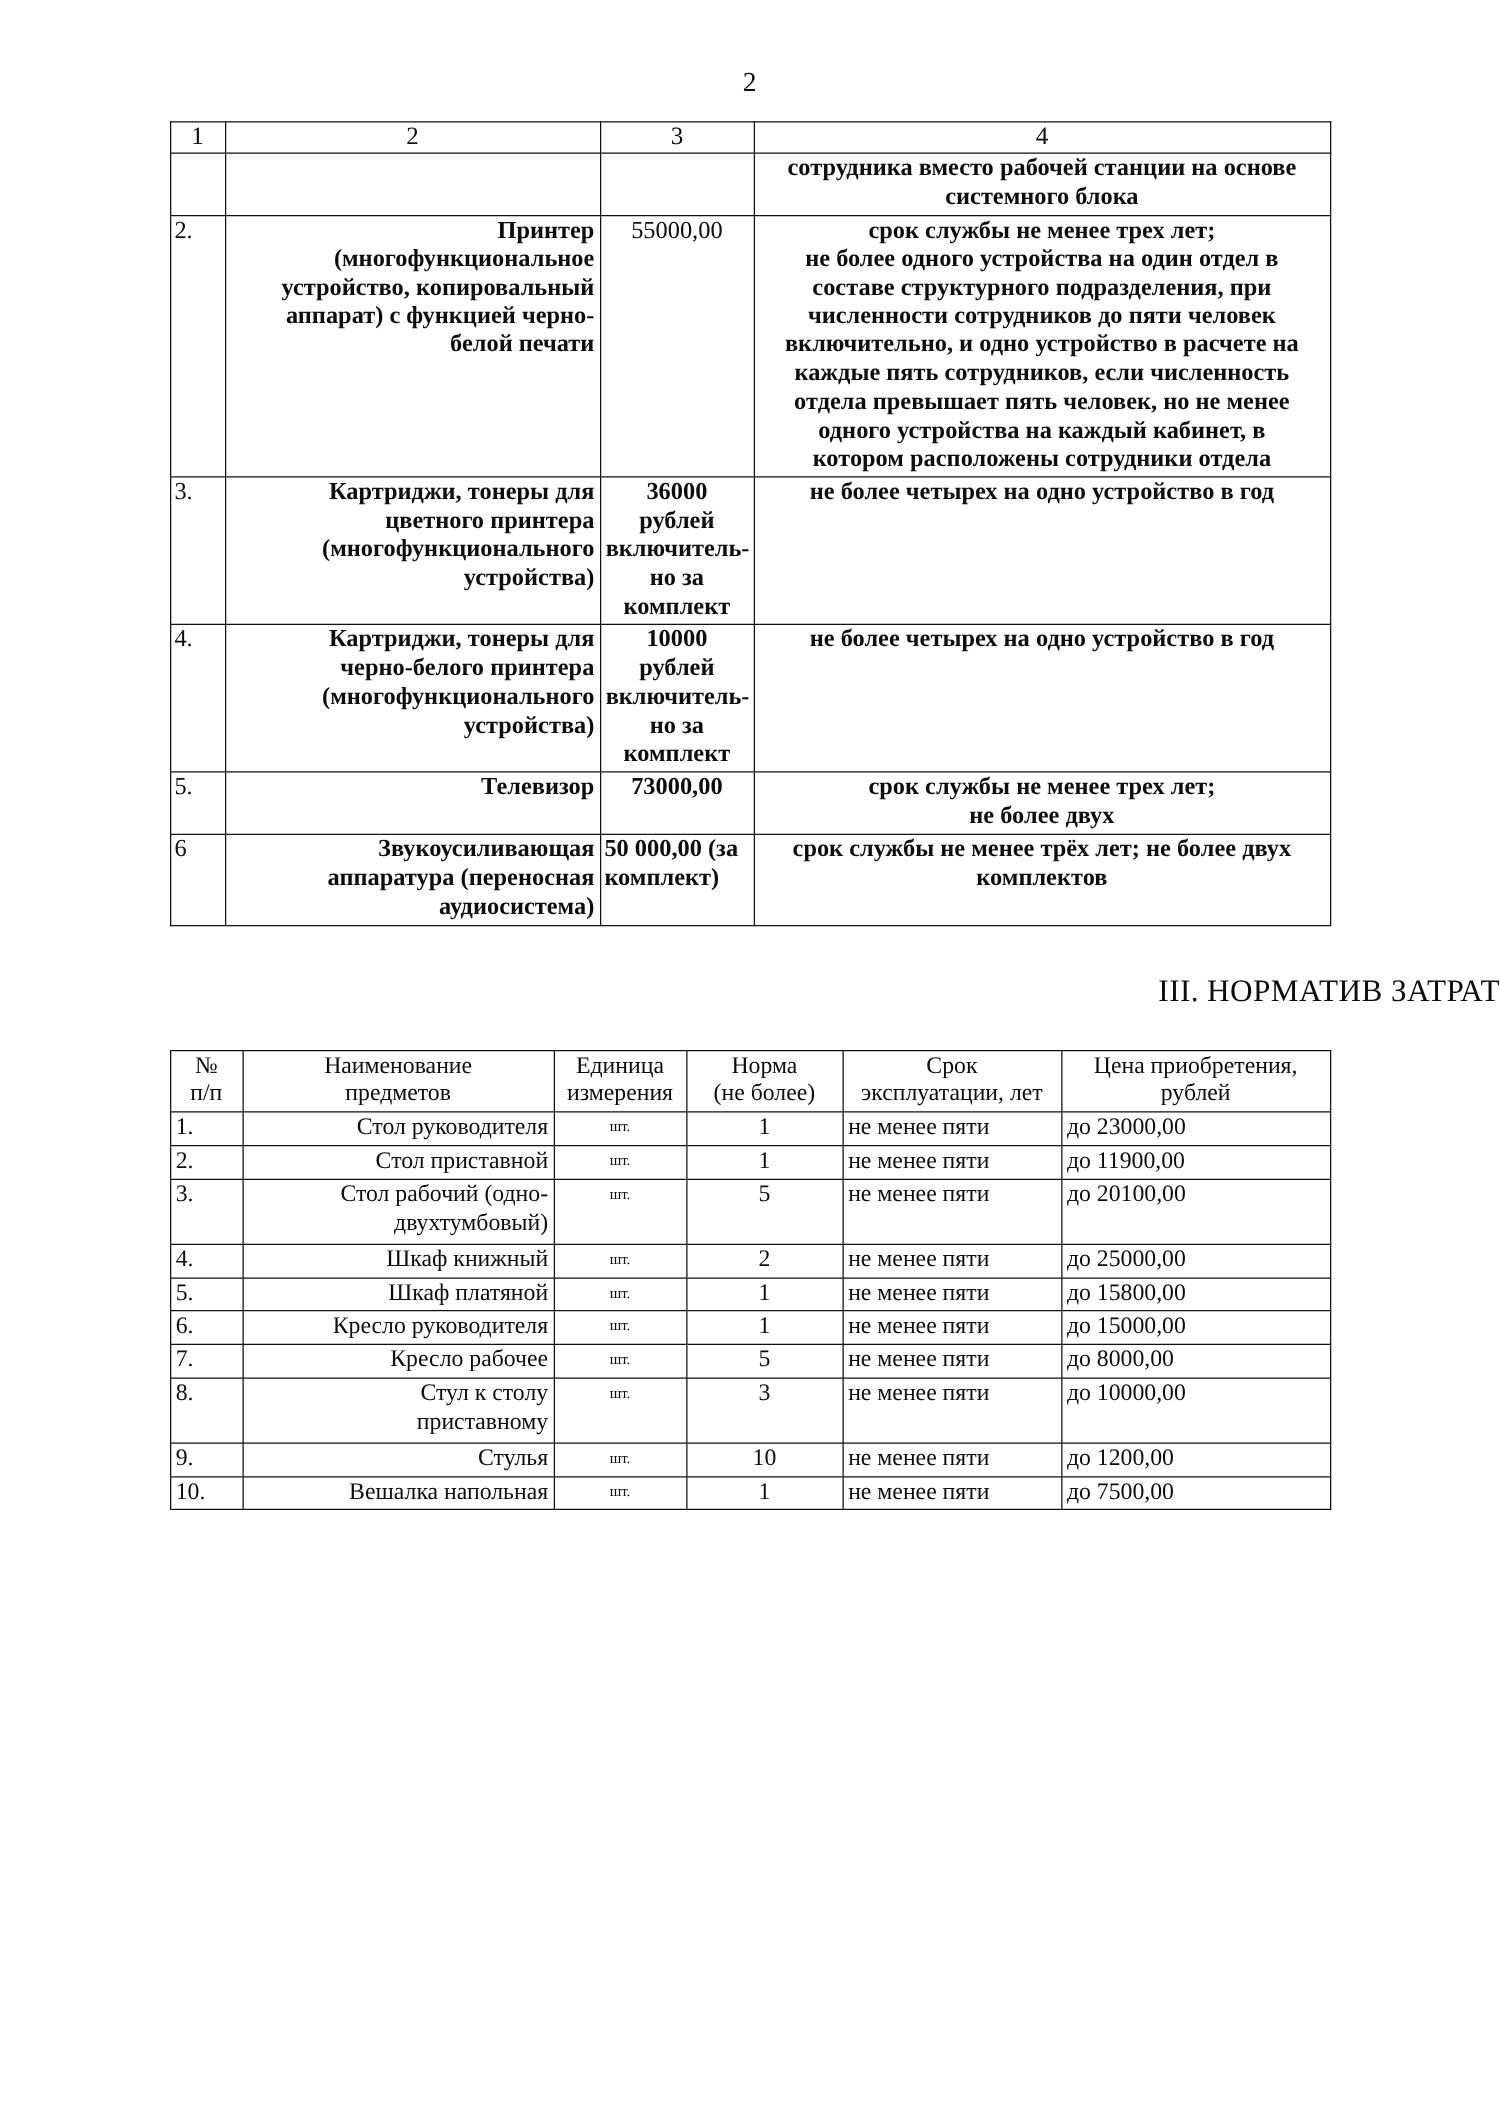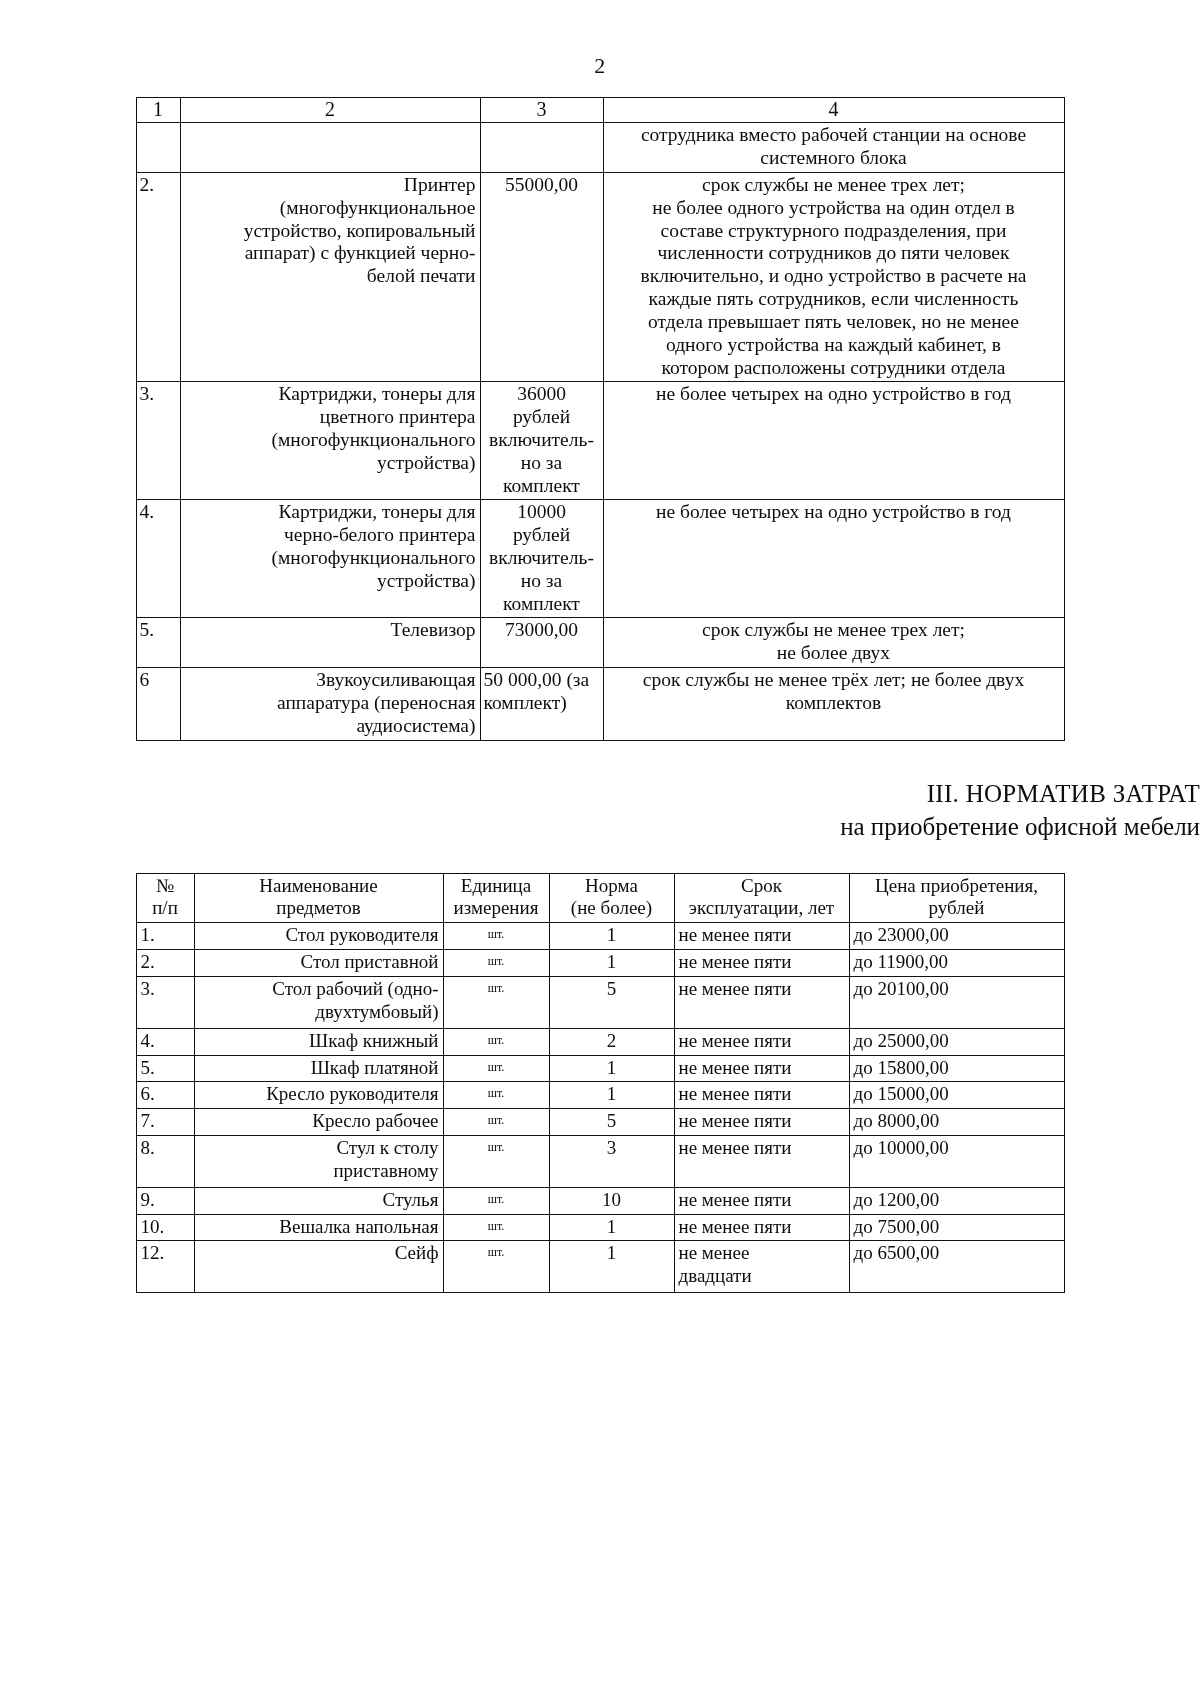--- a/index.html
+++ b/index.html
@@ -79,21 +79,21 @@
   }
   #table-equipment .price.left {
     text-align: left;
     padding-left: 3px;
   }
   #table-equipment .note {
     text-align: center;
     padding-left: 7px;
     padding-right: 7px;
   }
-  .rowline { display: block; }
+  .rowline { display: block; font-weight: bold; }
 
   
   .section-heading {
     text-align: right;
     margin-top: 36px;
     font-size: 25px;
     line-height: 1.32;
   }
   .section-heading .ln1 { display: block; letter-spacing: 0.3px; }
   .section-heading .ln2 { display: block; }
@@ -256,21 +256,20 @@
           <td class="note lines">
             <span class="rowline">срок службы не менее трёх лет; не более двух</span>
             <span class="rowline">комплектов</span>
           </td>
         </tr>
       </tbody>
   </table>
 
   <div class="section-heading">
     <span class="ln1">III. НОРМАТИВ ЗАТРАТ</span>
-    <span class="ln2">на приобретение офисной мебели</span>
   </div>
 
   <table class="doc-table" id="table-furniture">
     <colgroup>
       <col class="f1">
         <col class="f2">
         <col class="f3">
         <col class="f4">
         <col class="f5">
         <col class="f6">
@@ -419,29 +418,16 @@
           <td class="item">
             <span class="l">Вешалка напольная</span>
           </td>
           <td class="unit">шт.</td>
           <td class="norm">1</td>
           <td class="life">
             <span class="l">не менее пяти</span>
           </td>
           <td class="price">до 7500,00</td>
         </tr>
-        <tr class="tall-2">
-          <td class="n">12.</td>
-          <td class="item">
-            <span class="l">Сейф</span>
-          </td>
-          <td class="unit">шт.</td>
-          <td class="norm">1</td>
-          <td class="life">
-            <span class="l">не менее</span>
-            <span class="l">двадцати</span>
-          </td>
-          <td class="price">до 6500,00</td>
-        </tr>
       </tbody>
   </table>
 
 </div>
 
 </body></html>

